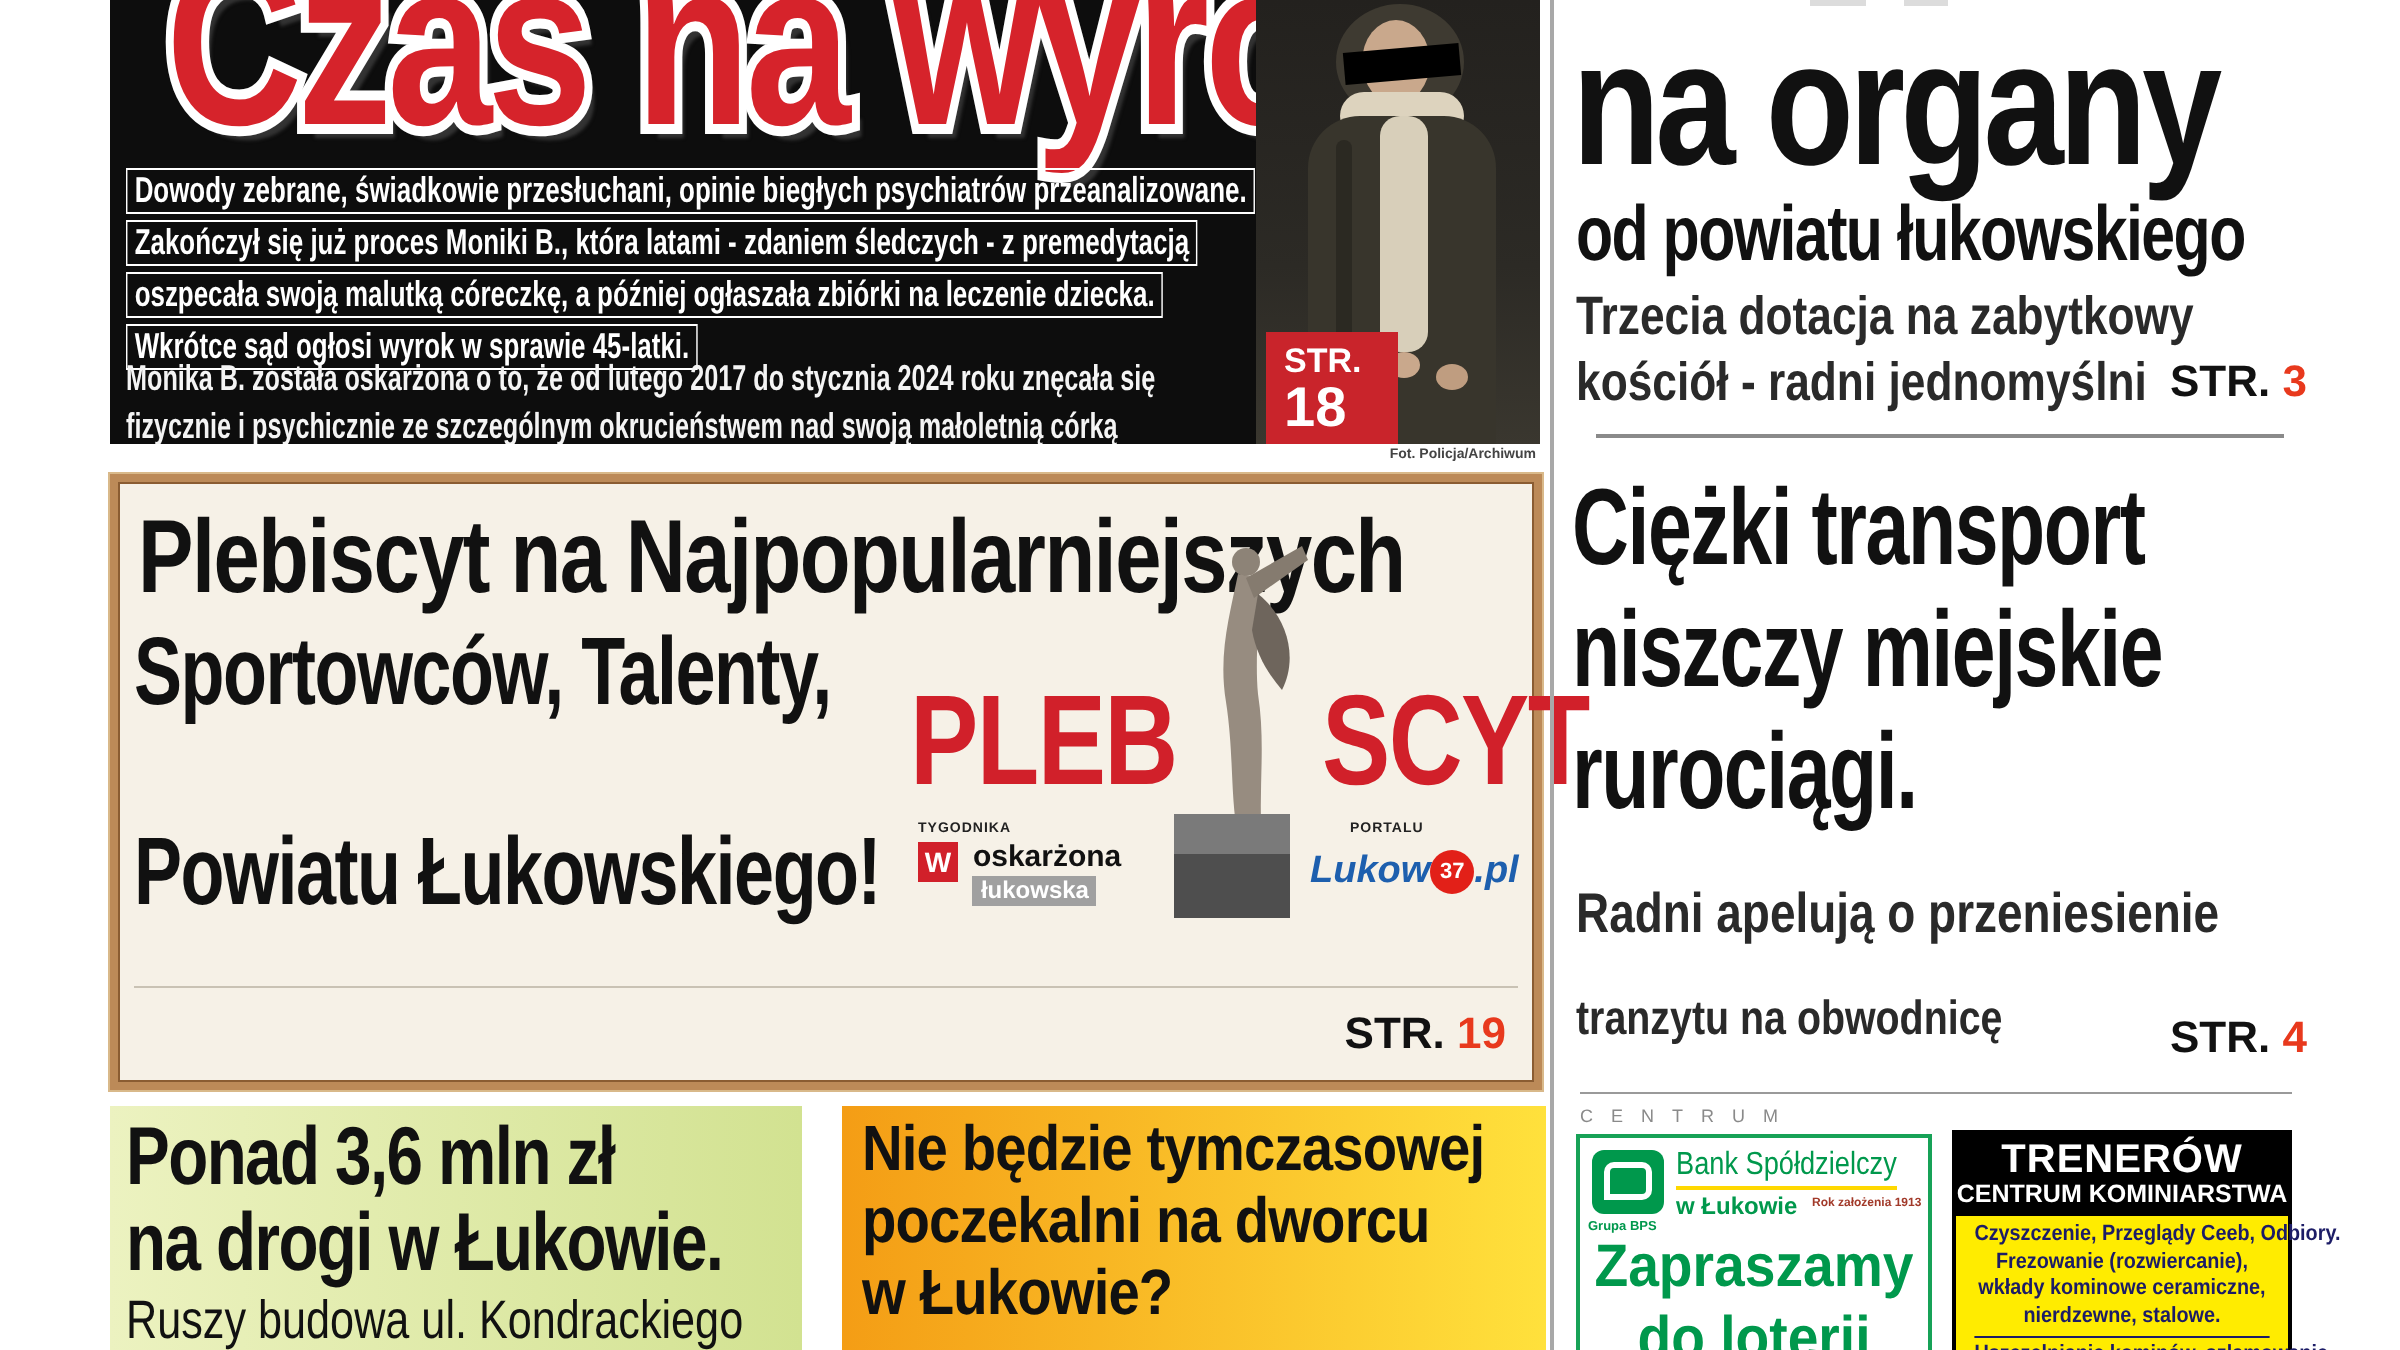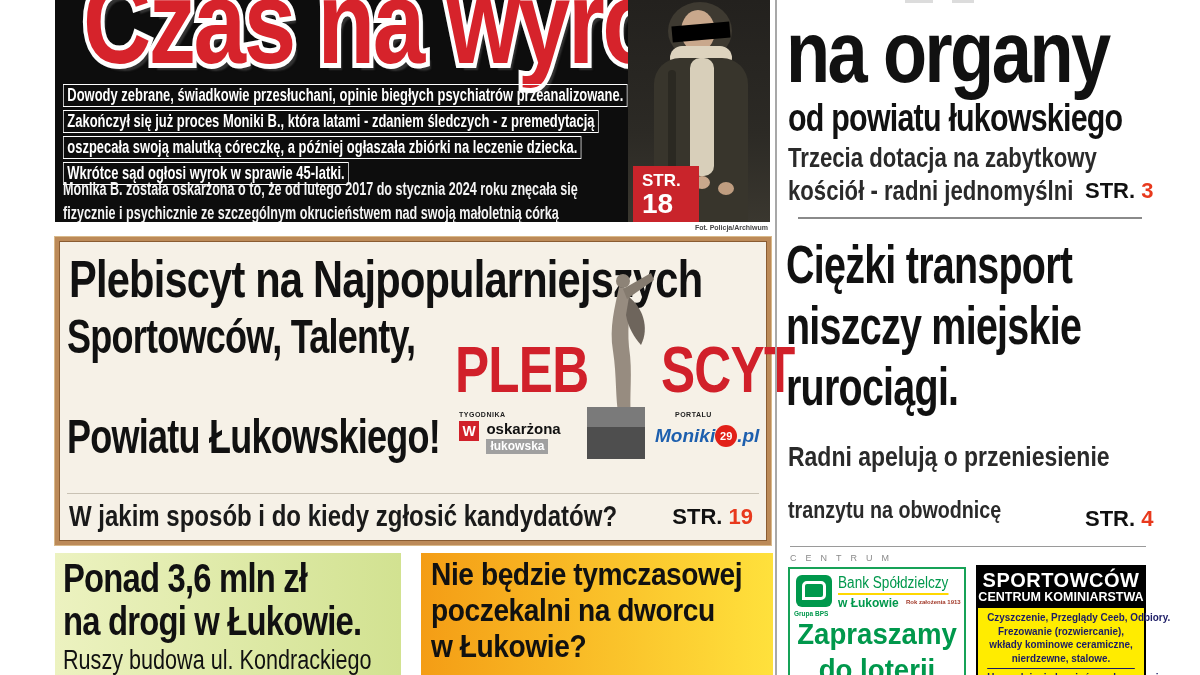--- a/index.html
+++ b/index.html
@@ -168,27 +168,24 @@
       </span>
     </div>
 
     <div class="abs" style="left:528px;top:166px;width:58px;height:52px;">
       <div class="base-top"></div>
       <div class="base-bottom"></div>
     </div>
 
     <div class="abs tiny-label" style="left:616px;top:170px;">PORTALU</div>
     <div class="abs nowrap" style="left:596px;top:184px;">
-      <span class="lukow-blue">Moniki</span><span class="lukow-badge">29</span><span class="lukow-blue">.pl</span>
+      <span class="lukow-blue">Lukow</span><span class="lukow-badge">37</span><span class="lukow-blue">.pl</span>
     </div>
 
     <div class="abs pleb-hr"></div>
-    <div class="abs pleb-q nowrap">
-      <span class="cx" style="transform:scaleX(.8);">W jakim sposób i do kiedy zgłosić kandydatów?</span>
-    </div>
     <div class="abs ref" style="right:14px;top:263px;font-size:22px;">
       <span>STR.</span> <span class="num">19</span>
     </div>
   </div>
 
   <div class="abs vdivider"></div>
   <div class="abs smudge" style="left:905px;top:0;width:28px;"></div>
   <div class="abs smudge" style="left:952px;top:0;width:22px;"></div>
 
   <div class="abs a1-big nowrap">
@@ -262,21 +259,21 @@
     <div class="bank-group">Grupa BPS</div>
     <div class="bank-name">Bank Spółdzielczy</div>
     <div class="bank-city">w Łukowie</div>
     <div class="bank-founded">Rok założenia 1913</div>
     <div class="bank-cta" style="top:48px;">Zapraszamy</div>
     <div class="bank-cta" style="top:84px;">do loterii</div>
   </div>
 
   <div class="abs chim-ad">
     <div class="chim-head">
-      <div class="chim-h1">SPORTOWCÓW</div>
+      <div class="chim-h1">TRENERÓW</div>
       <div class="chim-h2">CENTRUM KOMINIARSTWA</div>
     </div>
     <div class="chim-body">
       <div class="chim-line">Czyszczenie, Przeglądy Ceeb, Odbiory.</div>
       <div class="chim-line">Frezowanie (rozwiercanie),</div>
       <div class="chim-line">wkłady kominowe ceramiczne,</div>
       <div class="chim-line">nierdzewne, stalowe.</div>
       <div class="chim-line chim-last">Uszczelnianie kominów, szlamowanie.</div>
     </div>
   </div>

